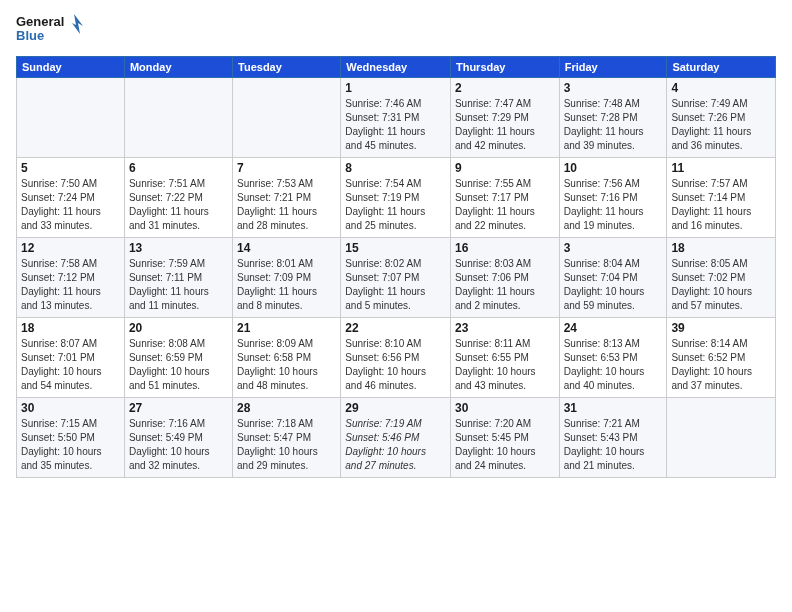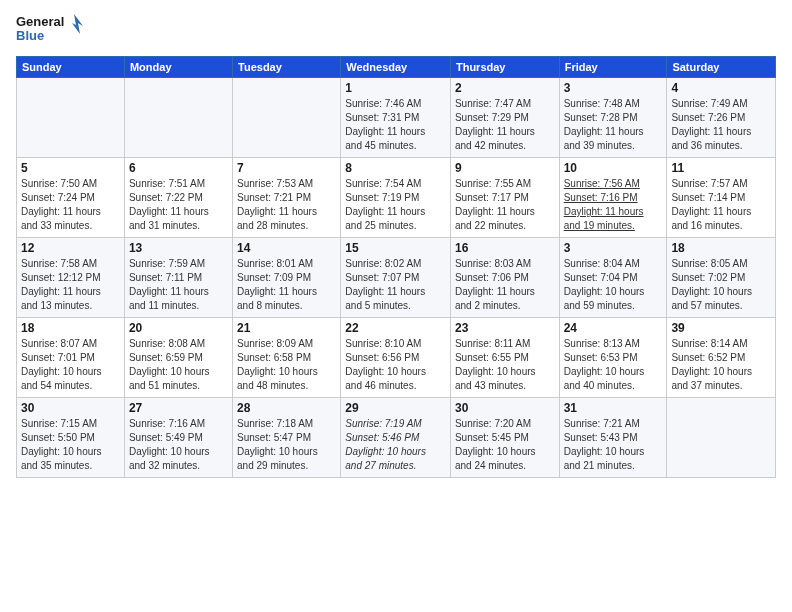--- a/index.html
+++ b/index.html
@@ -179,38 +179,38 @@
           </td>
           <td>
             <span class="day-num">9</span>
             <div class="day-info" style="white-space: pre-line;">Sunrise: 7:55 AM
 Sunset: 7:17 PM
 Daylight: 11 hours
 and 22 minutes.</div>
           </td>
           <td>
             <span class="day-num">10</span>
-            <div class="day-info" style="white-space: pre-line; text-decoration: underline;">Sunrise: 7:56 AM
+            <div class="day-info" style="white-space: pre-line;">Sunrise: 7:56 AM
 Sunset: 7:16 PM
 Daylight: 11 hours
 and 19 minutes.</div>
           </td>
           <td>
             <span class="day-num">11</span>
             <div class="day-info" style="white-space: pre-line;">Sunrise: 7:57 AM
 Sunset: 7:14 PM
 Daylight: 11 hours
 and 16 minutes.</div>
           </td>
         </tr>
         <tr>
           <td>
             <span class="day-num">12</span>
             <div class="day-info" style="white-space: pre-line;">Sunrise: 7:58 AM
-Sunset: 12:12 PM
+Sunset: 7:12 PM
 Daylight: 11 hours
 and 13 minutes.</div>
           </td>
           <td>
             <span class="day-num">13</span>
             <div class="day-info" style="white-space: pre-line;">Sunrise: 7:59 AM
 Sunset: 7:11 PM
 Daylight: 11 hours
 and 11 minutes.</div>
           </td>

